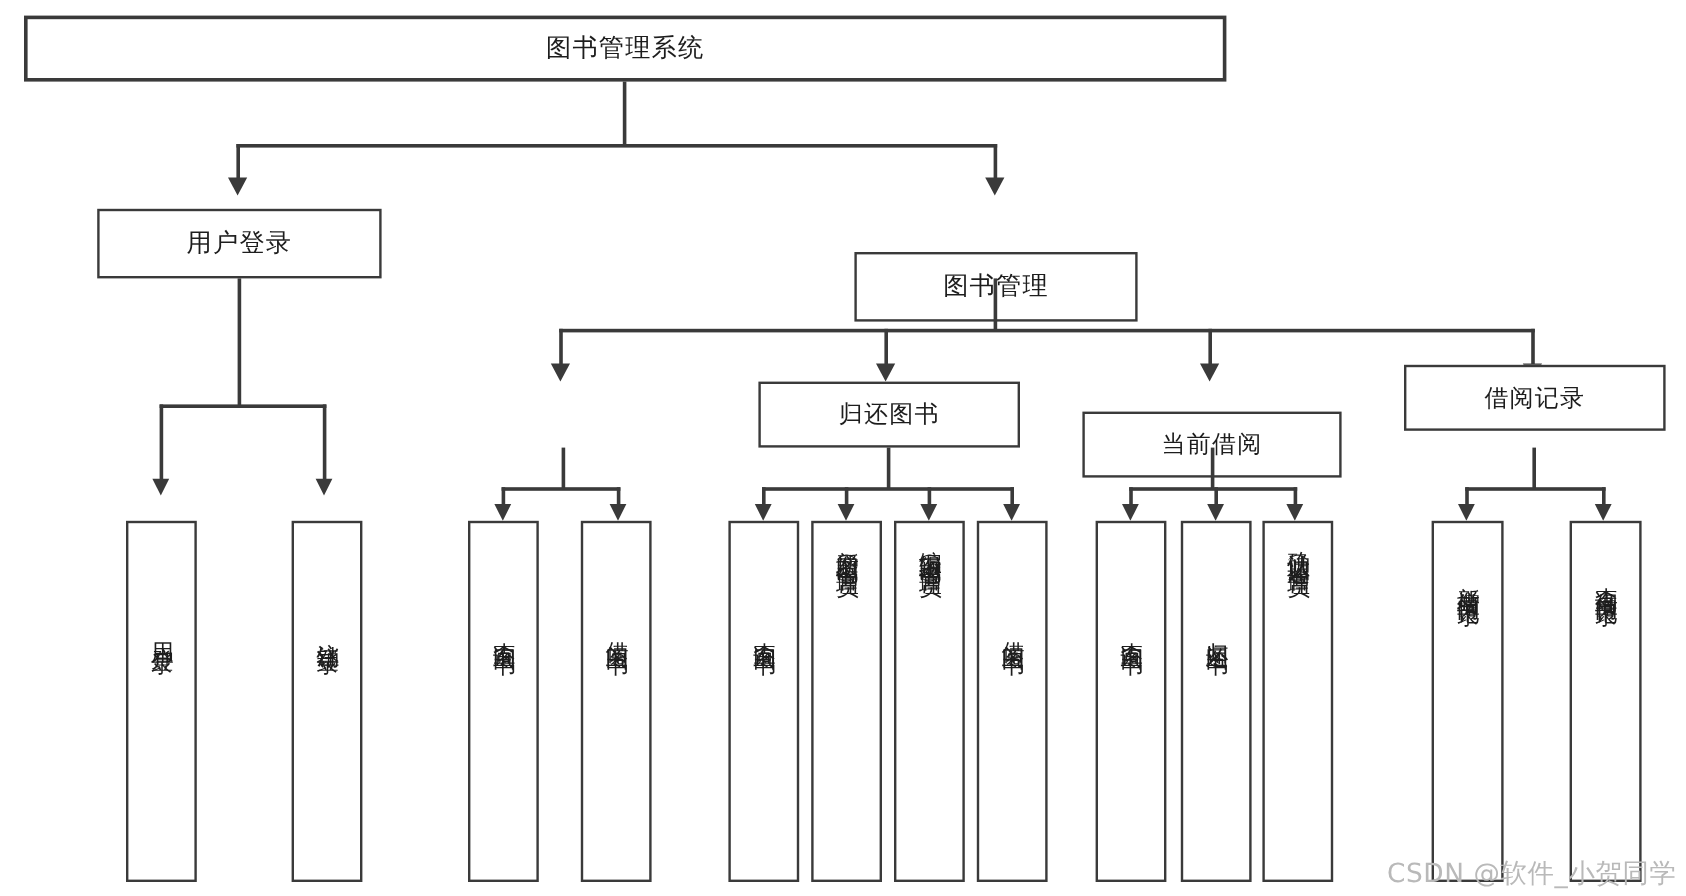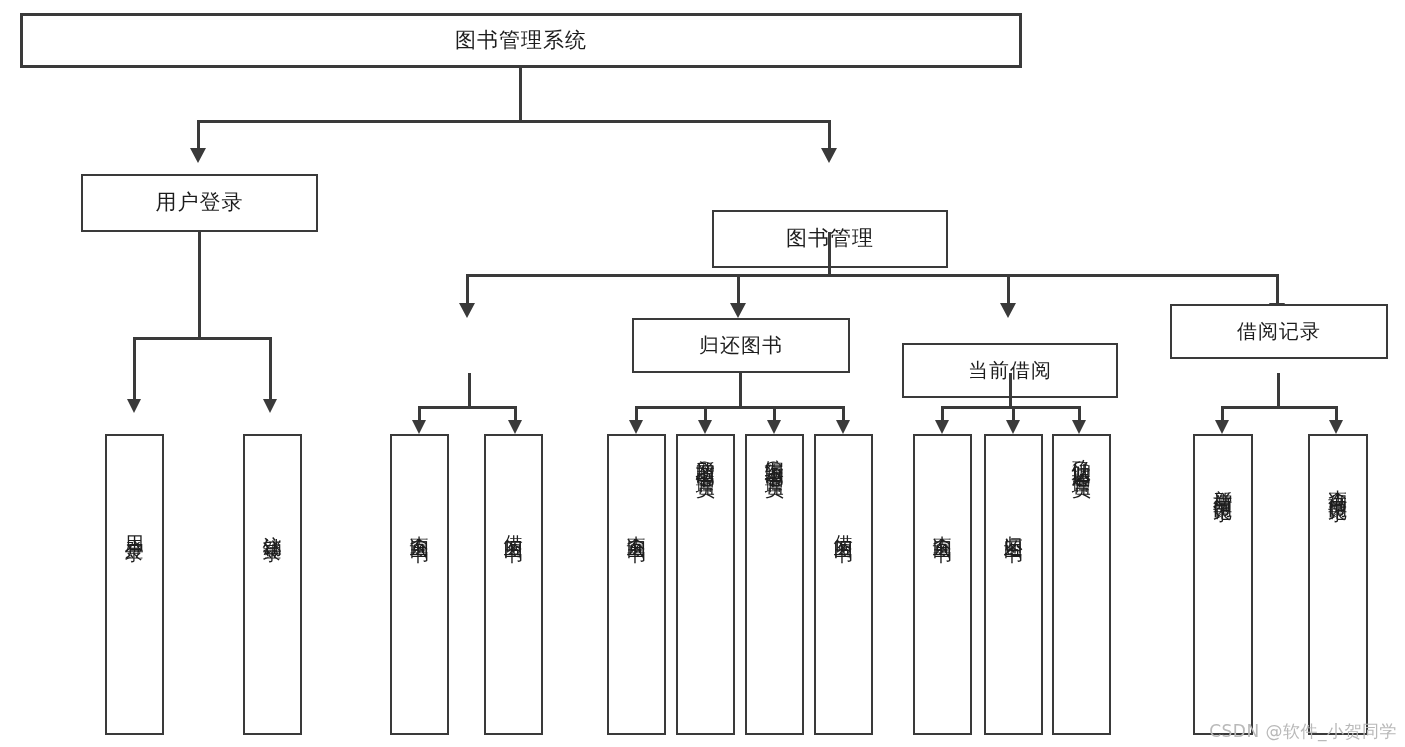--- a/index.html
+++ b/index.html
@@ -75,21 +75,21 @@
   .arrow.slim {
     border-left-width: 7px;
     border-right-width: 7px;
     border-top-width: 14px;
   }
   
   #watermark {
     position: absolute;
     right: 8px;
     bottom: 4px;
-    font-size: 17px;
+    font-size: 22px;
     color: #b9b9b9;
     letter-spacing: 0.5px;
     white-space: nowrap;
     pointer-events: none;
   }
 </style>
 </head>
 <body>
 
 <div id="canvas">

